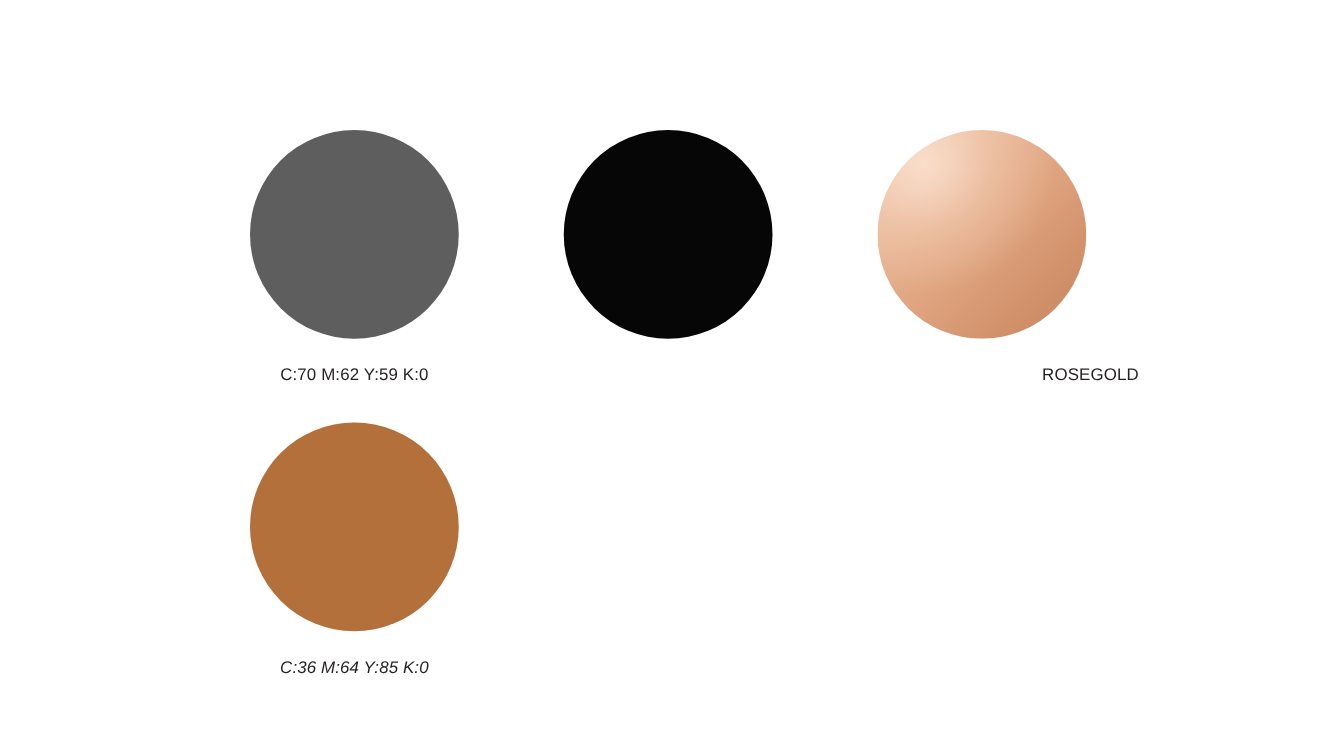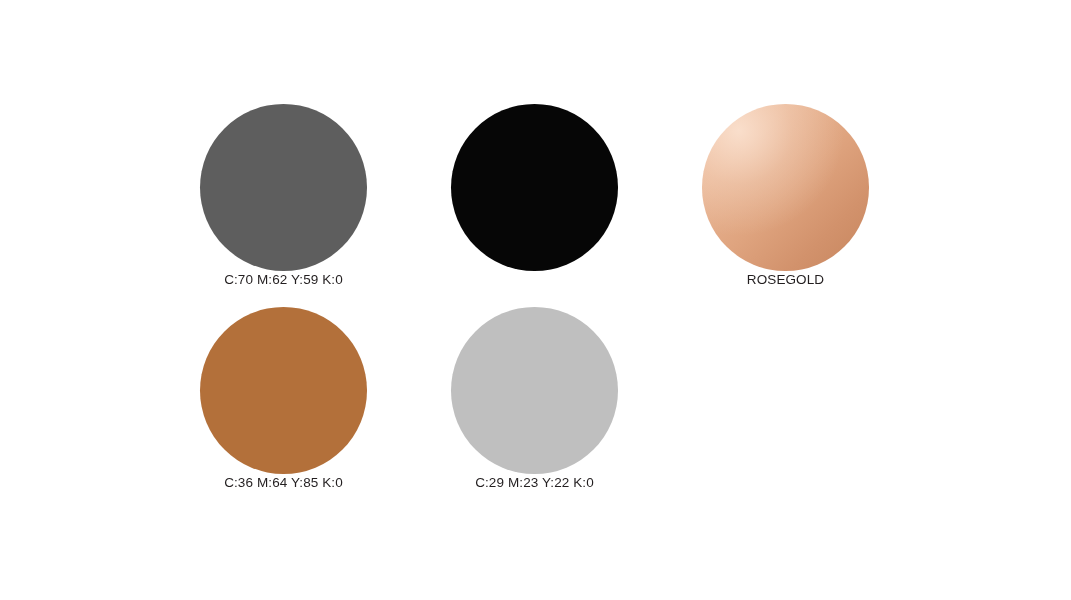--- a/index.html
+++ b/index.html
@@ -33,34 +33,34 @@
   .swatch-disc {
     width: 167px;
     height: 167px;
     border-radius: 50%;
     margin: 0 auto;
     position: relative;
     overflow: hidden;
   }
 
   .swatch-label {
-    margin-top: 1px;
+    margin-top: 21px;
     font-size: 13.5px;
     line-height: 16px;
     color: #231f20;
     letter-spacing: 0.1px;
     white-space: nowrap;
   }
 
   
   .col-1 { left: 158px; }
   .col-2 { left: 409px; }
-  .col-3 { left: 660px; }
+  .col-3 { left: 660px; text-align: right; }
   .row-1 { top: 104px; }
-  .row-2 { top: 307px; }
+  .row-2 { top: 338px; font-style: italic; }
 
   
   .fill-grey-dark   { background: #5e5e5e; }
   .fill-black       { background: #060606; }
   .fill-grey-light  { background: #bfbfbf; }
   .fill-rust        { background: #b3703a; }
 
   .fill-rosegold {
     background:
       radial-gradient(circle at 22% 16%,
@@ -154,19 +154,15 @@
   <div class="swatch col-3 row-1">
     <div class="swatch-disc fill-rosegold"></div>
     <div class="swatch-label">ROSEGOLD</div>
   </div>
 
   <div class="swatch col-1 row-2">
     <div class="swatch-disc fill-rust"></div>
     <div class="swatch-label">C:36 M:64 Y:85 K:0</div>
   </div>
 
-  <div class="swatch col-2 row-2">
-    <div class="swatch-disc fill-grey-light"></div>
-    <div class="swatch-label">C:29 M:23 Y:22 K:0</div>
-  </div>
 
 
 </div>
 
 </body></html>

